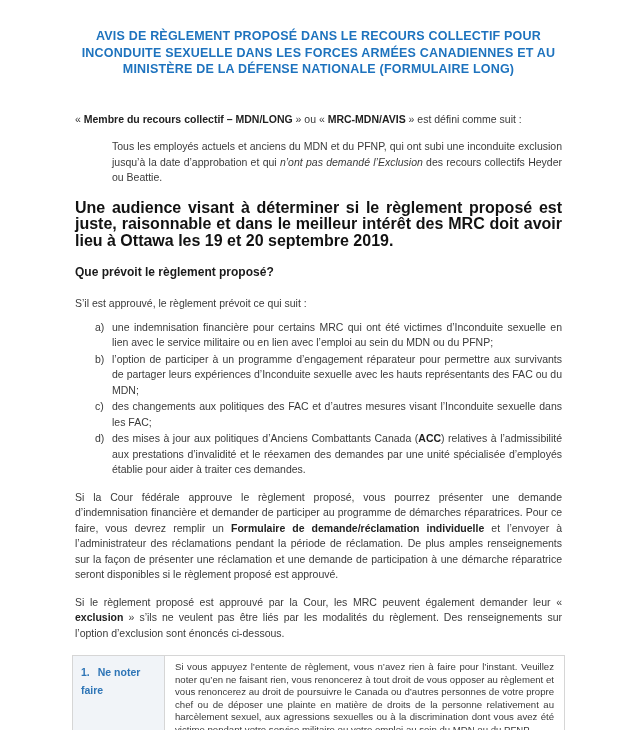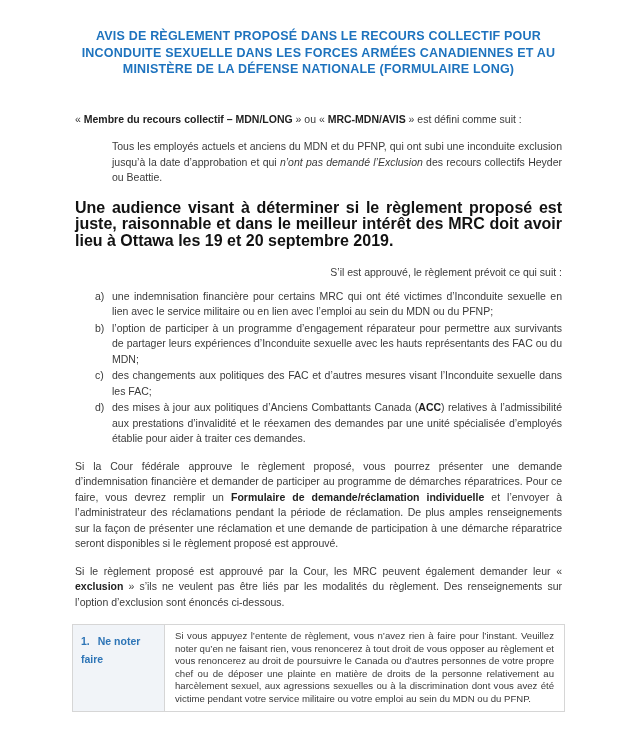--- a/index.html
+++ b/index.html
@@ -52,21 +52,21 @@
     margin-bottom: 16px;
     text-align: justify;
   }
   .heading {
     font-weight: 700;
     color: #1a1a1a;
     font-size: 12px;
     line-height: 15px;
     margin: 0 0 16px 0;
   }
-  .intro-line { margin-bottom: 8px; text-align: right; }
+  .intro-line { margin-bottom: 8px; }
   .list { margin-bottom: 12px; }
   .list-item {
     display: flex;
     margin: 0 0 1px 20px;
   }
   .list-marker {
     flex: 0 0 17px;
     font-size: 10.5px;
     line-height: 15.5px;
   }
@@ -116,20 +116,21 @@
 <div class="page">
 
   <div class="title">AVIS DE RÈGLEMENT PROPOSÉ DANS LE RECOURS COLLECTIF POUR INCONDUITE SEXUELLE DANS LES FORCES ARMÉES CANADIENNES ET AU MINISTÈRE DE LA DÉFENSE NATIONALE (FORMULAIRE LONG)</div>
 
   <p class="body def-intro"><span>« </span><span class="b">Membre du recours collectif – MDN/LONG</span><span> » ou « </span><span class="b">MRC-MDN/AVIS</span><span> » est défini comme suit :</span></p>
 
   <p class="body def-body just"><span>Tous les employés actuels et anciens du MDN et du PFNP, qui ont subi une inconduite exclusion jusqu’à la date d’approbation et qui </span><span class="i">n’ont pas demandé l’Exclusion</span><span> des recours collectifs Heyder ou Beattie.</span></p>
 
   <p class="hearing">Une audience visant à déterminer si le règlement proposé est juste, raisonnable et dans le meilleur intérêt des MRC doit avoir lieu à Ottawa les 19 et 20 septembre 2019.</p>
 
+  <div class="heading">Que prévoit le règlement proposé?</div>
 
   <p class="body intro-line">S’il est approuvé, le règlement prévoit ce qui suit :</p>
 
   <div class="list">
     <div class="list-item">
       <span class="list-marker">a)</span>
       <span class="list-text body just"><span>une indemnisation financière pour certains MRC qui ont été victimes d’Inconduite sexuelle en lien avec le service militaire ou en lien avec l’emploi au sein du MDN ou du PFNP;</span></span>
     </div>
     <div class="list-item">
       <span class="list-marker">b)</span>

